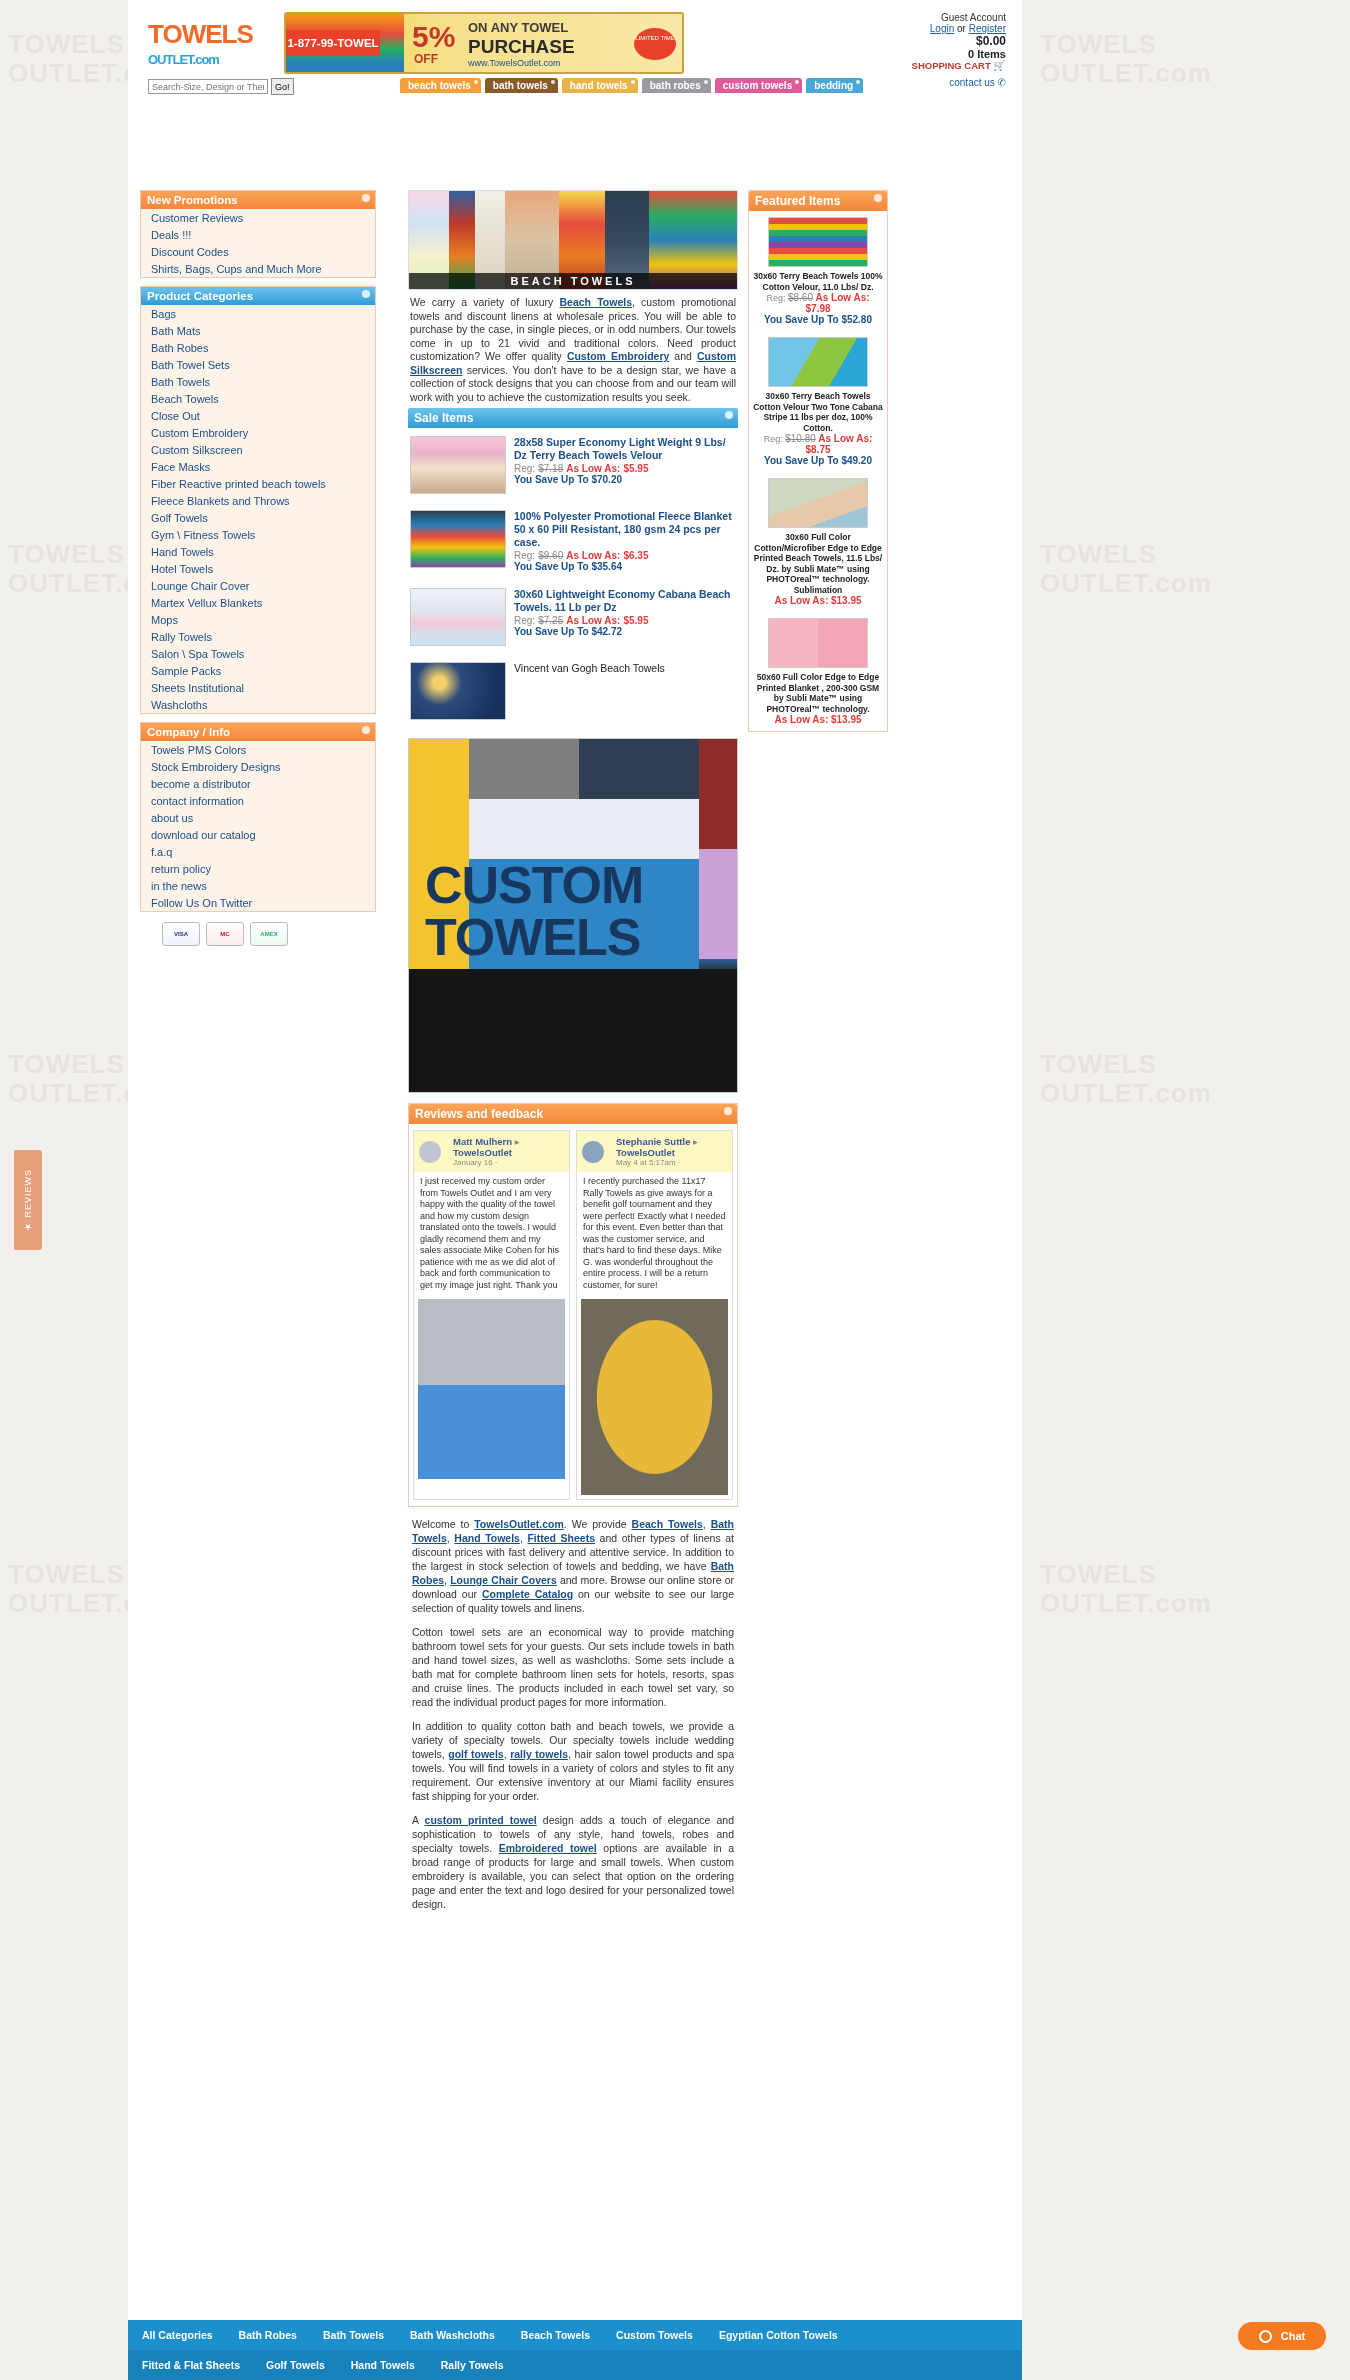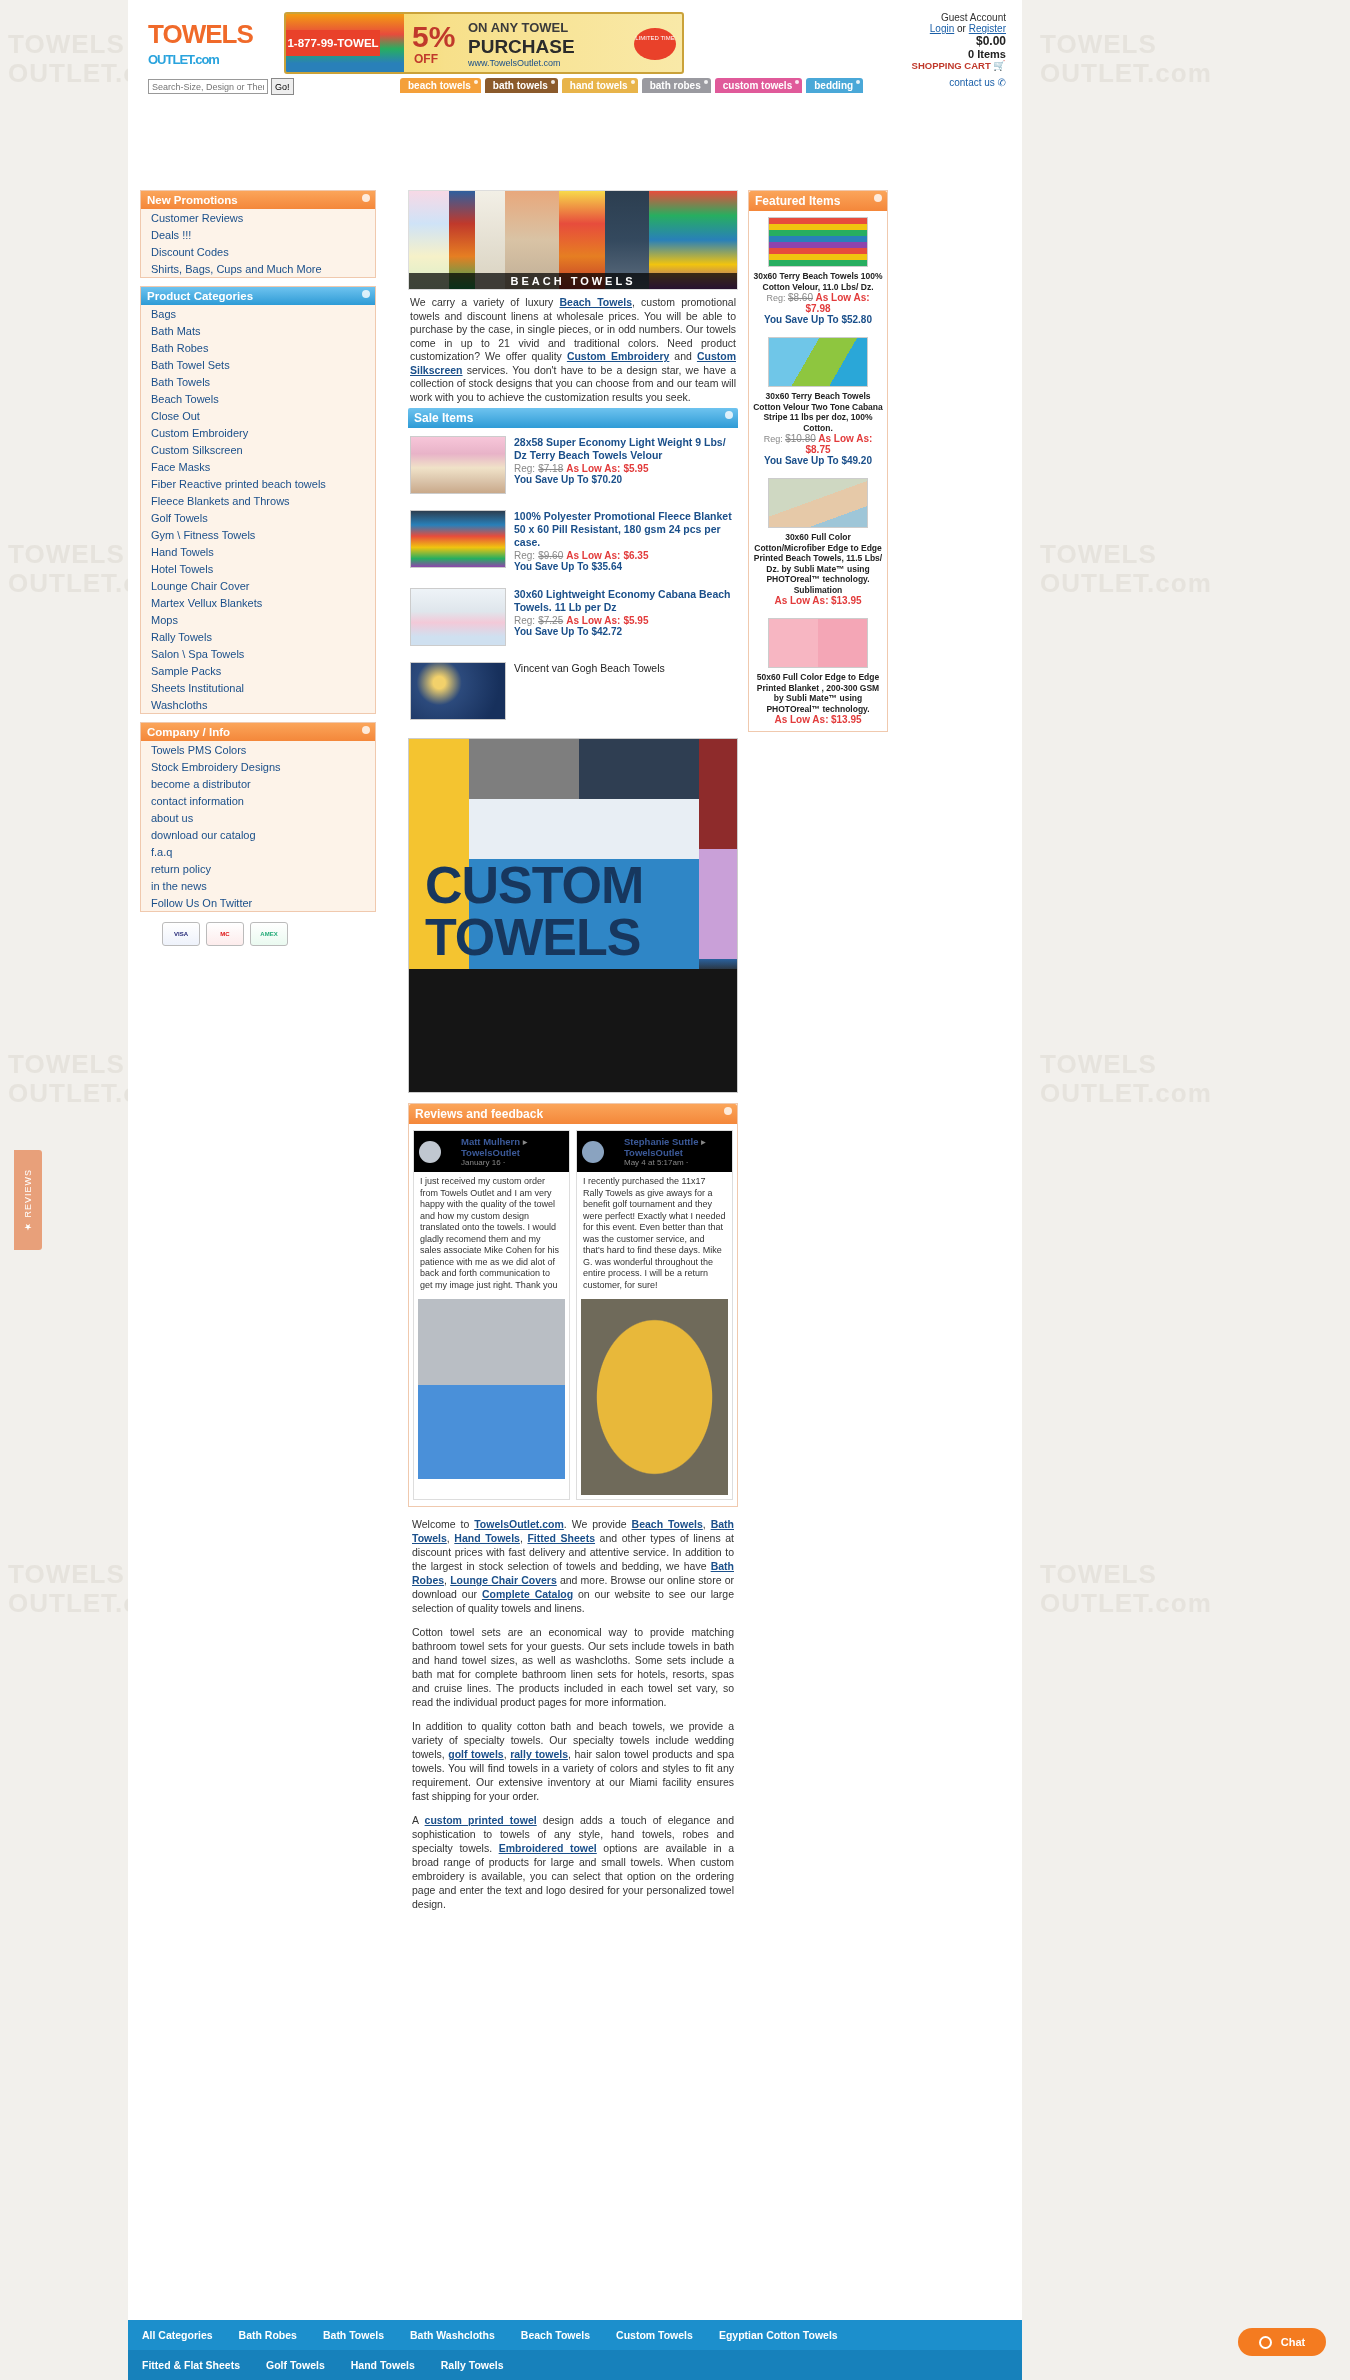--- a/index.html
+++ b/index.html
@@ -104,21 +104,21 @@
 
   
   .photo { margin-top:10px; width:100%; height:355px; position:relative; overflow:hidden; background:#0a1a2a; border:1px solid #ccc;}
   .photo .ct { position:absolute; left:8px; top:96px; font-size:52px; font-weight:bold; color:#1b2b3a; letter-spacing:-1px; line-height:52px;}
   .photo .sq { position:absolute; }
 
   
   .rvbox { margin-top:10px; border:1px solid #f0c9ae; }
   .rvgrid { display:flex; gap:6px; padding:6px 4px; }
   .rvcol { flex:1; border:1px solid #ddd; background:#fff; }
-  .rvhead { display:flex; gap:20px; padding:5px; align-items:center; background:#000000;}
+  .rvhead { display:flex; gap:12px; padding:5px; align-items:center; background:#fef9c3;}
   .avatar { width:22px; height:22px; border-radius:50%; background:#c0c7d0; flex:0 0 22px;}
   .rvname { font-size:9.5px; font-weight:bold; color:#3b5998; }
   .rvname .arrow { color:#888; font-weight:normal; }
   .rvdate { font-size:8px; color:#888; }
   .rvtext { font-size:9px; line-height:11.5px; padding:4px 6px; color:#333; }
   .rvphoto { height:180px; margin:4px; position:relative; overflow:hidden;}
 
   .welcome { padding:10px 4px 6px 4px; font-size:10.5px; line-height:14px; text-align:justify; color:#333;}
   .welcome p { margin:0 0 10px 0;}
   .welcome a { color:#1a4f8a; font-weight:bold; }
@@ -127,21 +127,21 @@
   .footer { margin-top:14px; }
   .f1 { background:#2aa3e0; color:#fff; padding:10px 14px; display:flex; align-items:center; }
   .f1 .copy { width:250px; font-size:10.5px; font-weight:bold; line-height:14px;}
   .f1 .lnks { flex:1; display:flex; gap:26px; font-size:10.5px; }
   .f1 .lnks a { color:#fff; text-decoration:none; }
   .f2 { background:#1c8fcc; color:#fff; padding:9px 14px; display:flex; gap:26px; font-size:10.5px; font-weight:bold;}
   .f3 { background:#1781bb; color:#fff; padding:9px 14px; display:flex; gap:26px; font-size:10.5px; font-weight:bold;}
   .f2 a,.f3 a { color:#fff; text-decoration:none; }
 
   
-  .chat { position:absolute; right:24px; bottom:24px; width:88px; height:28px; background:#f47b20; color:#fff;
+  .chat { position:absolute; right:24px; bottom:30px; width:88px; height:28px; background:#f47b20; color:#fff;
           border-radius:16px; display:flex; align-items:center; justify-content:center; gap:9px;
           font-size:11px; font-weight:bold; z-index:30; }
   .chat .q { width:13px; height:13px; border-radius:50%; border:2px solid #fff; }
 
   
   .sidetab { position:absolute; left:14px; top:1150px; width:28px; height:100px; background:#e8a07a; color:#fff;
              writing-mode:vertical-rl; transform:rotate(180deg); text-align:center; font-size:9px;
              display:flex; align-items:center; justify-content:center; letter-spacing:1px; z-index:20; border-radius:3px 0 0 3px;}
 </style>
 </head>

